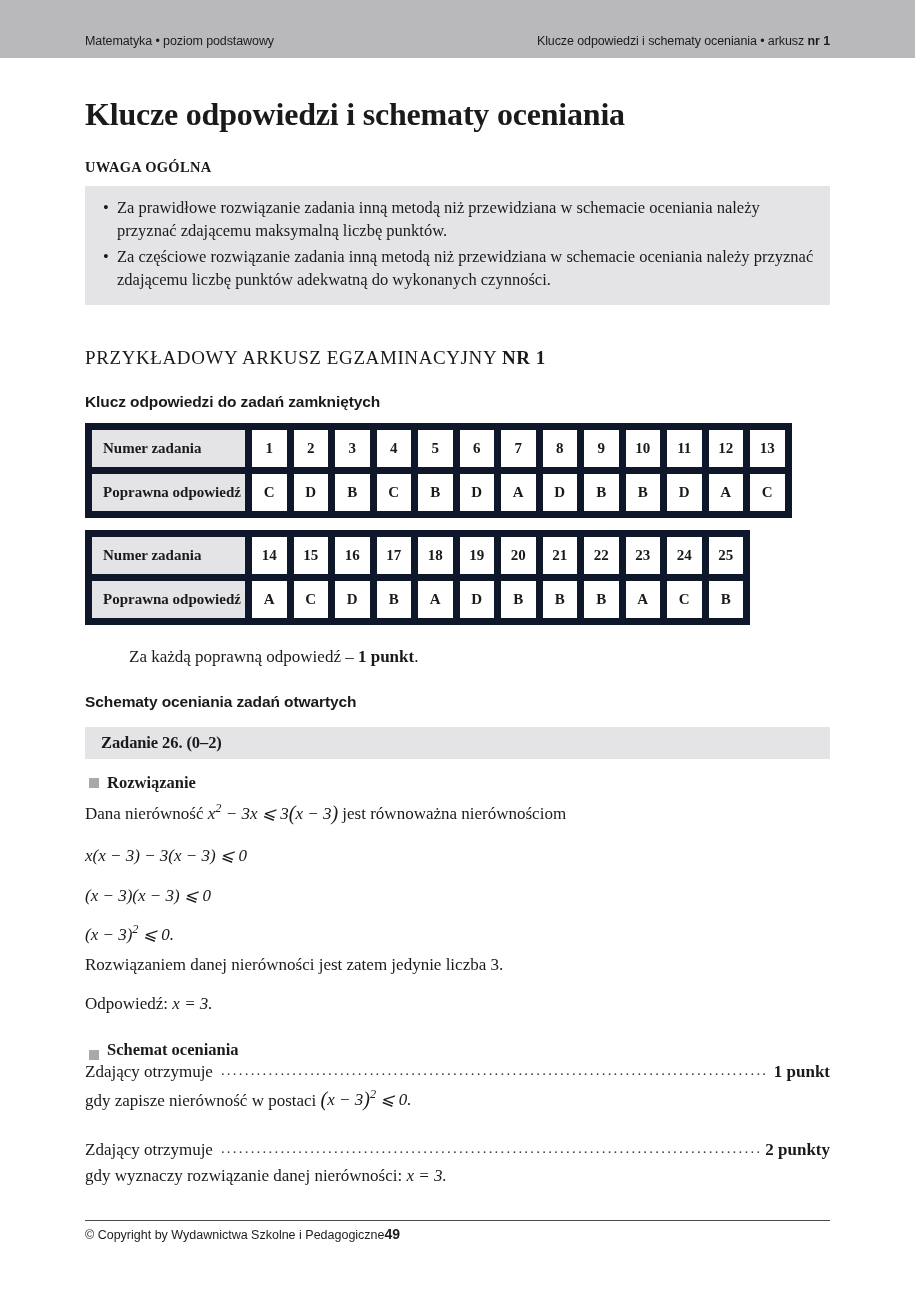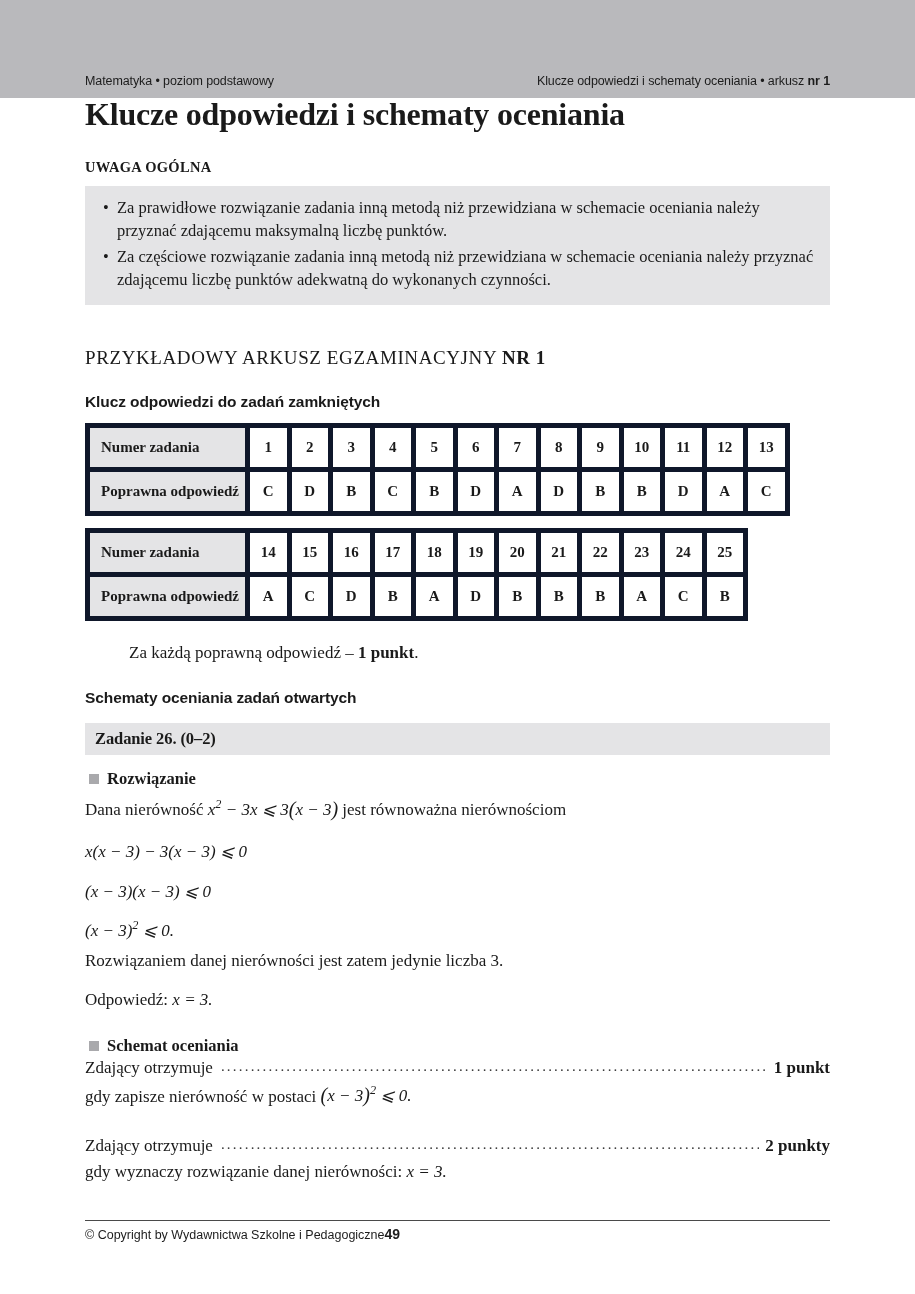--- a/index.html
+++ b/index.html
@@ -12,21 +12,21 @@
     color: #1a1a1a;
     position: relative;
     overflow: hidden;
   }
 
   
   .top-bar {
     position: absolute;
     left: 0; top: 0;
     width: 915px;
-    height: 98px;
+    height: 58px;
     background: #b9b9bc;
   }
   .top-bar-inner {
     position: absolute;
     left: 85px; right: 85px;
     bottom: 10px;
     display: flex;
     justify-content: space-between;
     align-items: baseline;
     font-family: "Liberation Sans", sans-serif;
@@ -102,21 +102,21 @@
     letter-spacing: -0.1px;
   }
 
   
   table.answers {
     border-collapse: collapse;
     margin-top: 12px;
     table-layout: fixed;
   }
   table.answers td {
-    border: 5px solid #0f172a;
+    border: 7px solid #0f172a;
     height: 44px;
     text-align: center;
     vertical-align: middle;
     font-size: 15px;
     font-family: "Liberation Serif", serif;
     font-weight: bold;
     background: #ffffff;
     padding: 0;
   }
   table.answers td.rowlabel {
@@ -137,21 +137,21 @@
   }
   .note-line b { font-weight: bold; }
 
   
   .task-bar {
     background: #e4e4e6;
     width: 745px;
     height: 32px;
     display: flex;
     align-items: center;
-    padding-left: 10px;
+    padding-left: 16px;
     margin-top: 16px;
     font-family: "Liberation Serif", serif;
     font-size: 16.5px;
     font-weight: bold;
     letter-spacing: -0.1px;
   }
 
   .marker-head {
     display: flex;
     align-items: center;
@@ -352,21 +352,21 @@
   <div class="body-line gap"><span class="mi">x(x − 3) − 3(x − 3) ⩽ 0</span></div>
 
   <div class="body-line gap"><span class="mi">(x − 3)(x − 3) ⩽ 0</span></div>
 
   <div class="body-line gap"><span class="mi">(x − 3)<sup>2</sup> ⩽ 0.</span></div>
 
   <div class="body-line tight">Rozwiązaniem danej nierówności jest zatem jedynie liczba 3.</div>
 
   <div class="body-line gap"><span>Odpowiedź: </span><span class="mi">x = 3.</span></div>
 
-  <div class="marker-head" style="margin-top:22px;">
+  <div class="marker-head" style="margin-top:22px;align-items:flex-end;">
     <span class="sqmark"></span>
     <span>Schemat oceniania</span>
   </div>
 
   <div class="score-row" style="margin-top:2px;">
     <span class="lbl">Zdający otrzymuje</span>
     <span class="leader">..............................................................................................................</span>
     <span class="pts">1 punkt</span>
   </div>
   <div class="body-line tight"><span>gdy zapisze nierówność w postaci </span><span class="mi"><span class="bigparen">(</span>x − 3<span class="bigparen">)</span><sup>2</sup> ⩽ 0.</span></div>

